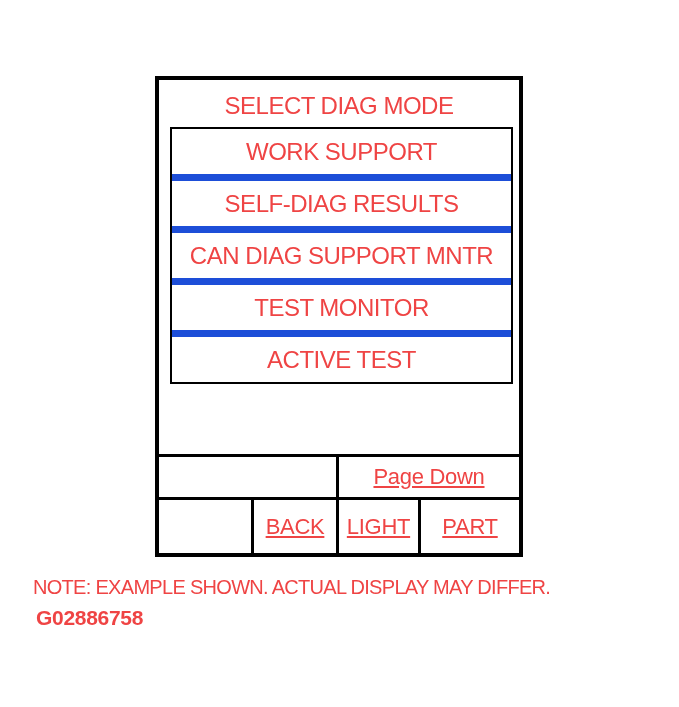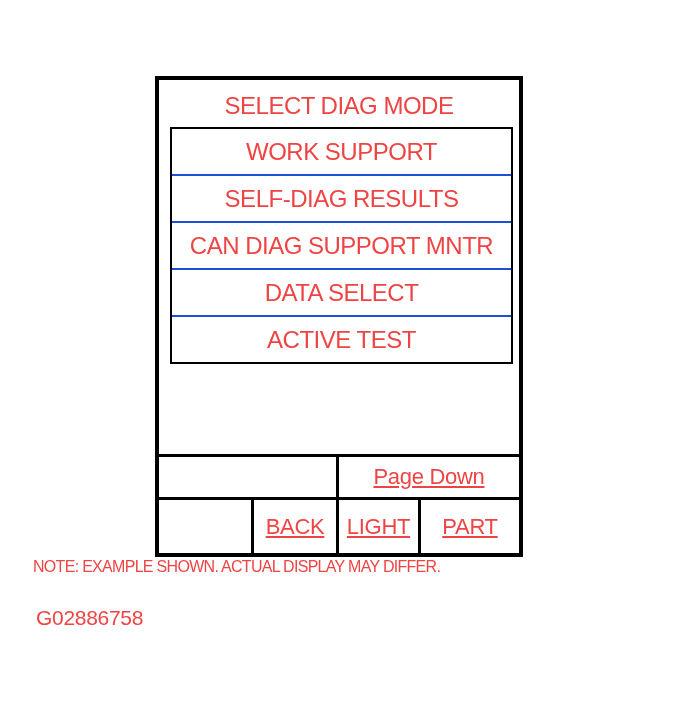--- a/index.html
+++ b/index.html
@@ -53,21 +53,21 @@
     height: 45px;
     display: flex;
     align-items: center;
     justify-content: center;
     font-size: 24px;
     letter-spacing: -0.5px;
     white-space: nowrap;
     background: #ffffff;
   }
   .menu-item + .menu-item {
-    border-top: 2px solid #1d4ed8;
+    border-top: 7px solid #1d4ed8;
   }
   
   .controls {
     position: absolute;
     left: 0;
     right: 0;
     top: 374px;
     bottom: 0;
     border-top: 3px solid #000000;
     box-sizing: border-box;
@@ -99,49 +99,49 @@
   .row-a .cell-blank-wide { width: 180px; }
   .row-a .cell-page-down  { flex: 1; }
   .row-b .cell-blank      { width: 95px; }
   .row-b .cell-back       { width: 85px; text-align: center; }
   .row-b .cell-light      { width: 82px; }
   .row-b .cell-copy       { flex: 1; }
   
   .note {
     position: absolute;
     left: 33px;
-    top: 558px;
-    font-size: 16px;
+    top: 576px;
+    font-size: 20px;
     letter-spacing: -0.7px;
     white-space: nowrap;
   }
   .figure-id {
     position: absolute;
     left: 36px;
     top: 606px;
     font-size: 21px;
-    font-weight: 400;
+    font-weight: 700;
     letter-spacing: -0.3px;
     white-space: nowrap;
   }
 </style>
 </head>
 <body>
 
 <div class="page">
 
   <div class="device-screen">
 
     <div class="screen-title">SELECT DIAG MODE</div>
 
     <div class="menu">
       <div class="menu-item">WORK SUPPORT</div>
       <div class="menu-item">SELF-DIAG RESULTS</div>
       <div class="menu-item">CAN DIAG SUPPORT MNTR</div>
-      <div class="menu-item">DATA SELECT</div>
+      <div class="menu-item">TEST MONITOR</div>
       <div class="menu-item">ACTIVE TEST</div>
     </div>
 
     <div class="controls">
 
       <div class="controls-row row-a">
         <div class="ctl-cell cell-blank-wide sep-right"></div>
         <div class="ctl-cell cell-page-down">Page Down</div>
       </div>
 

